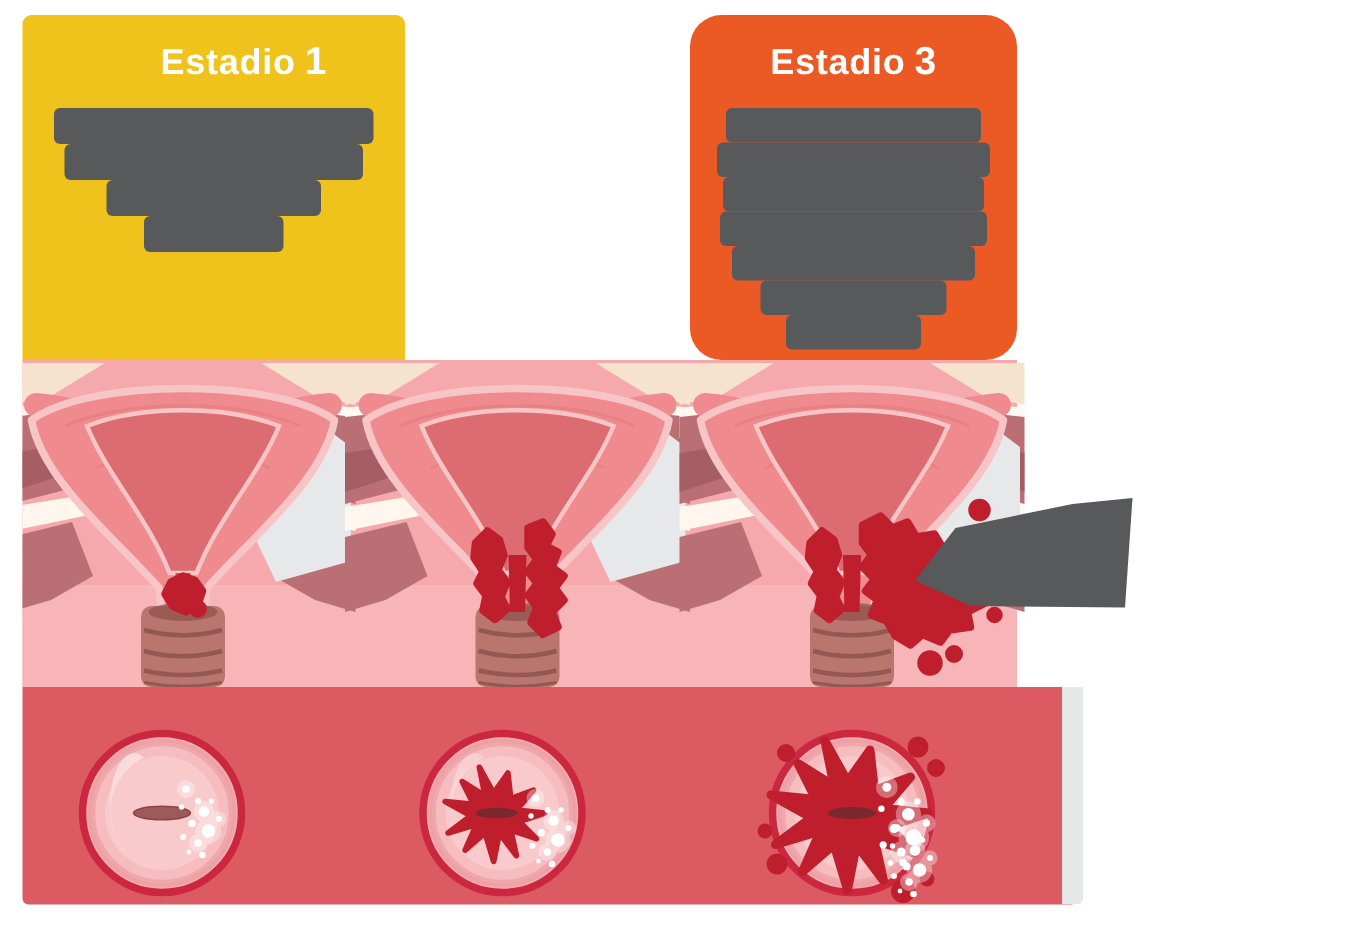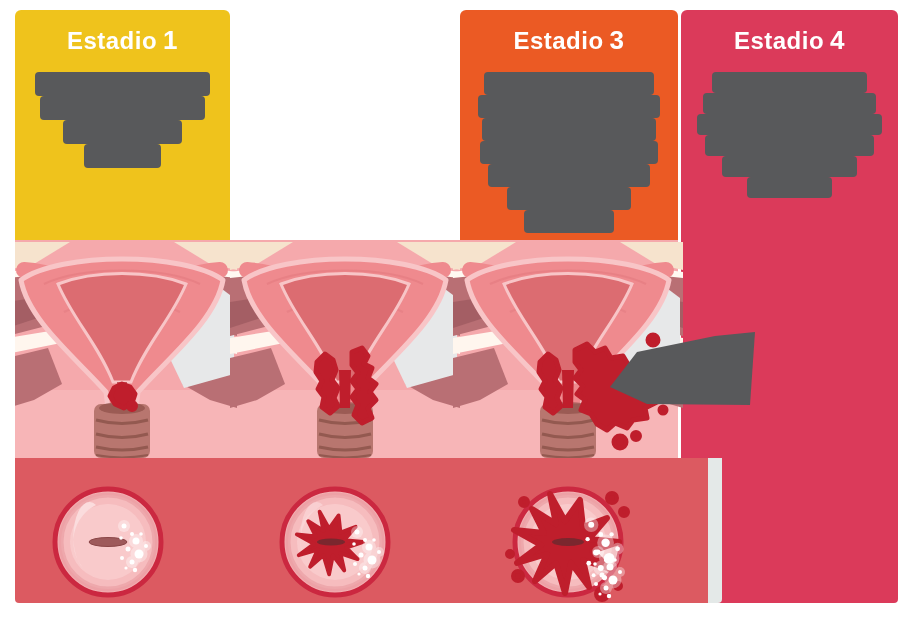--- a/index.html
+++ b/index.html
@@ -31,48 +31,35 @@
   #circles-svg{position:absolute;left:15px;top:458px;width:695px;height:145px;}
 
   .tumor{fill:#BF1E2C;stroke:#BF1E2C;stroke-width:5;stroke-linejoin:round;}
   .splat{fill:#BF1E2C;stroke:#BF1E2C;stroke-width:4;stroke-linejoin:round;}
 </style>
 </head>
 <body>
 
 <div id="canvas">
 
-  <div class="stage s3" style="background: rgb(219, 58, 90);">
-    <div class="stage-title">
-      <span class="t-word">Estadio</span><span class="t-num">4</span>
-    </div>
-    <div class="text-blob">
-        <div class="blob-line" style="width: 80%; height: 21px; background: rgb(88, 89, 91);"></div>
-        <div class="blob-line" style="width: 90%; height: 21px; background: rgb(88, 89, 91);"></div>
-        <div class="blob-line" style="width: 96%; height: 21px; background: rgb(88, 89, 91);"></div>
-        <div class="blob-line" style="width: 88%; height: 21px; background: rgb(88, 89, 91);"></div>
-        <div class="blob-line" style="width: 70%; height: 21px; background: rgb(88, 89, 91);"></div>
-        <div class="blob-line" style="width: 44%; height: 21px; background: rgb(88, 89, 91);"></div>
-      </div>
-  </div>
-
-  <div class="stage s0" style="background: rgb(239, 195, 28);">
+
+  <div class="stage s0" style="background: rgb(239, 195, 28); padding-left: 40px;">
     <div class="stage-title">
       <span class="t-word">Estadio</span><span class="t-num">1</span>
     </div>
     <div class="text-blob">
         <div class="blob-line" style="width: 92%; height: 24px; background: rgb(88, 89, 91);"></div>
         <div class="blob-line" style="width: 86%; height: 24px; background: rgb(88, 89, 91);"></div>
         <div class="blob-line" style="width: 62%; height: 24px; background: rgb(88, 89, 91);"></div>
         <div class="blob-line" style="width: 40%; height: 24px; background: rgb(88, 89, 91);"></div>
       </div>
   </div>
 
 
-  <div class="stage s2" style="background: rgb(235, 90, 36);">
+  <div class="stage s2" style="background: rgb(235, 90, 36); border-radius: 21px;">
     <div class="stage-title">
       <span class="t-word">Estadio</span><span class="t-num">3</span>
     </div>
     <div class="text-blob">
         <div class="blob-line" style="width: 88%; height: 23px; background: rgb(88, 89, 91);"></div>
         <div class="blob-line" style="width: 94%; height: 23px; background: rgb(88, 89, 91);"></div>
         <div class="blob-line" style="width: 90%; height: 23px; background: rgb(88, 89, 91);"></div>
         <div class="blob-line" style="width: 92%; height: 23px; background: rgb(88, 89, 91);"></div>
         <div class="blob-line" style="width: 84%; height: 23px; background: rgb(88, 89, 91);"></div>
         <div class="blob-line" style="width: 64%; height: 23px; background: rgb(88, 89, 91);"></div>

